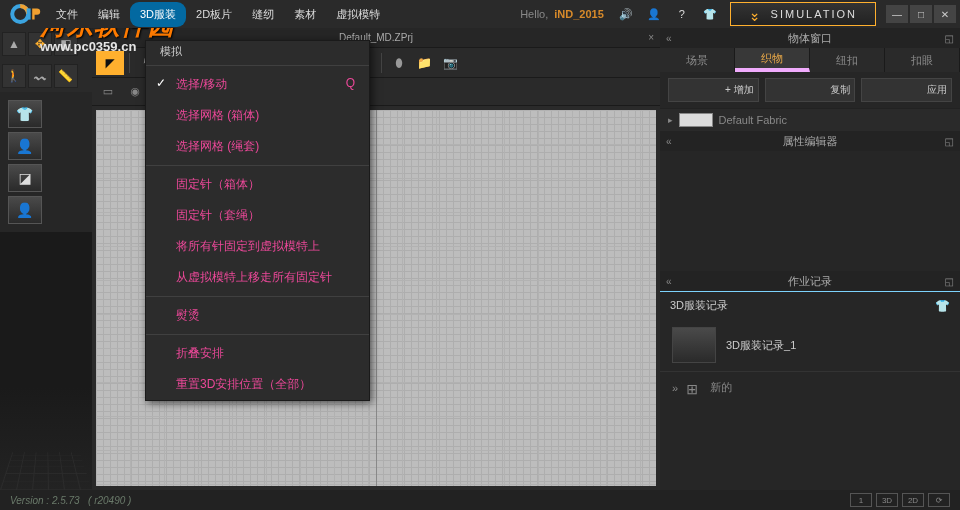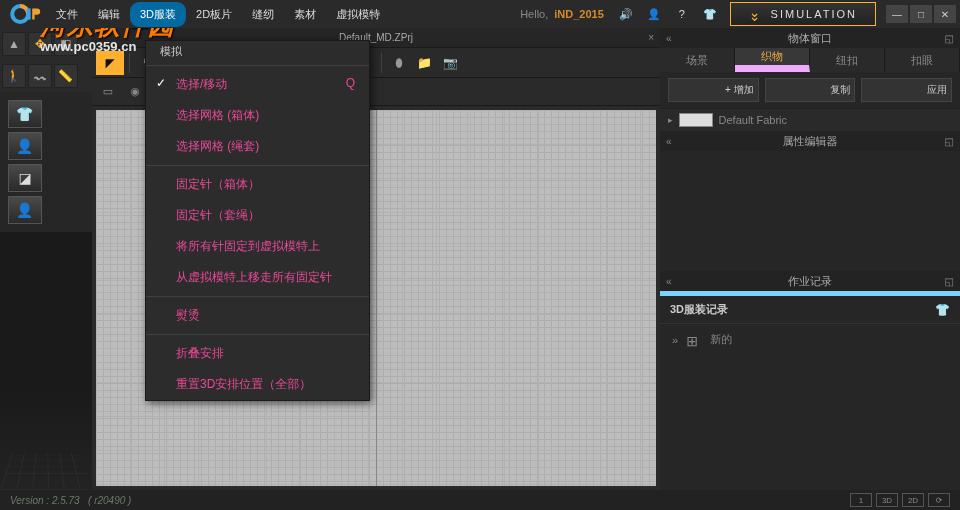--- a/index.html
+++ b/index.html
@@ -64,29 +64,29 @@
   position: relative;
 }
 .canvas::after { content:""; position:absolute; left:50%; top:0; bottom:0; width:1px; background:#888; }
 
 .right-panel { width: 300px; background: #262626; display: flex; flex-direction: column; }
 .rp-header { height: 20px; background: #232323; display: flex; align-items: center; justify-content: center; color: #aaa; font-size: 11px; position: relative; }
 .rp-header .collapse { position: absolute; left: 6px; color: #888; cursor: pointer; font-size: 10px; }
 .rp-header .pop { position: absolute; right: 6px; color: #888; cursor: pointer; font-size: 10px; }
 .rp-tabs { display: flex; height: 24px; background: #2a2a2a; }
 .rp-tabs .tab { flex: 1; display: flex; align-items: center; justify-content: center; color: #888; font-size: 11px; cursor: pointer; border-right: 1px solid #1a1a1a; }
-.rp-tabs .tab.active { background: #383838; color: #e8a848; border-bottom: 7px solid #f0abfc; }
+.rp-tabs .tab.active { background: #383838; color: #e8a848; border-bottom: 4px solid #f0abfc; }
 .rp-actions { display: flex; gap: 6px; padding: 6px 8px; background: #262626; }
 .rp-actions .act { flex: 1; padding: 4px; background: #333; border: 1px solid #444; text-align: right; font-size: 10px; color: #ccc; cursor: pointer; }
 .fabric-row { display: flex; align-items: center; padding: 4px 8px; gap: 6px; background: #2a2a2a; border-top: 1px solid #222; }
 .fabric-row .swatch { width: 34px; height: 14px; background: #ddd; border: 1px solid #888; }
 .fabric-row .arrow { color: #888; font-size: 9px; }
 .prop-editor { flex: 0 0 120px; background: #262626; }
 .jobs { flex: 1; background: #262626; display: flex; flex-direction: column; }
-.jobs-title { padding: 6px 10px; color: #ccc; font-size: 11px; display: flex; justify-content: space-between; align-items: center; border-top: 5px solid #7dd3fc; font-weight: bold; }
+.jobs-title { padding: 6px 10px; color: #ccc; font-size: 11px; display: flex; justify-content: space-between; align-items: center; border-top: 1px solid #7dd3fc; }
 .jobs-title .shirt { color: #666; font-size: 12px; }
 .job-item { display: flex; align-items: center; gap: 10px; padding: 8px 12px; }
 .job-item .thumb { width: 44px; height: 36px; background: linear-gradient(#4a4a4a, #2a2a2a); border: 1px solid #444; }
 .new-row { display: flex; align-items: center; gap: 8px; padding: 8px 12px; border-top: 1px solid #333; color: #888; font-size: 11px; }
 .new-row .plus-grid { display: inline-block; width: 16px; height: 14px; position: relative; }
 .new-row .plus-grid::before { content: "⊞"; position: absolute; font-size: 14px; }
 
 
 .status { height: 20px; background: #222; display: flex; align-items: center; padding: 0 10px; color: #6a7a6a; font-size: 10px; font-style: italic; }
 .status .spacer { flex: 1; }
@@ -254,20 +254,24 @@
     <div class="rp-header">
       <span class="collapse">«</span>
       <span>作业记录</span>
       <span class="pop">◱</span>
     </div>
     <div class="jobs">
       <div class="jobs-title">
         <span>3D服装记录</span>
         <span class="shirt">👕</span>
       </div>
+      <div class="job-item">
+        <div class="thumb"></div>
+        <span>3D服装记录_1</span>
+      </div>
       <div class="new-row">
         <span>»</span>
         <span class="plus-grid"></span>
         <span>新的</span>
       </div>
     </div>
   </div>
 </div>
 
 <div class="status">

